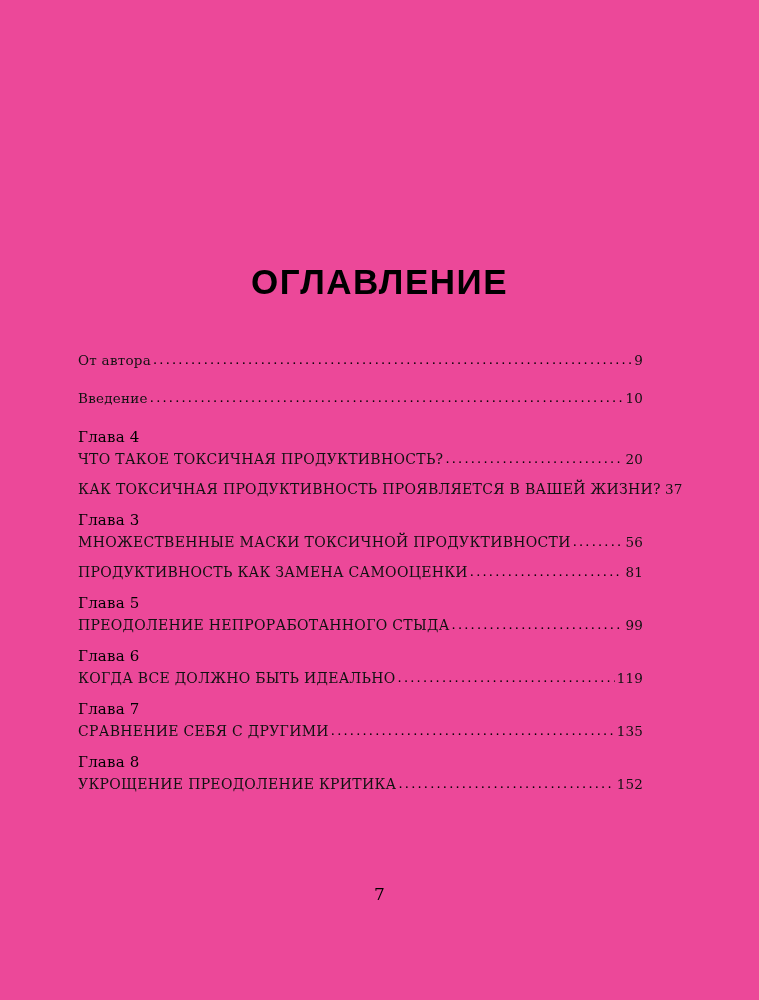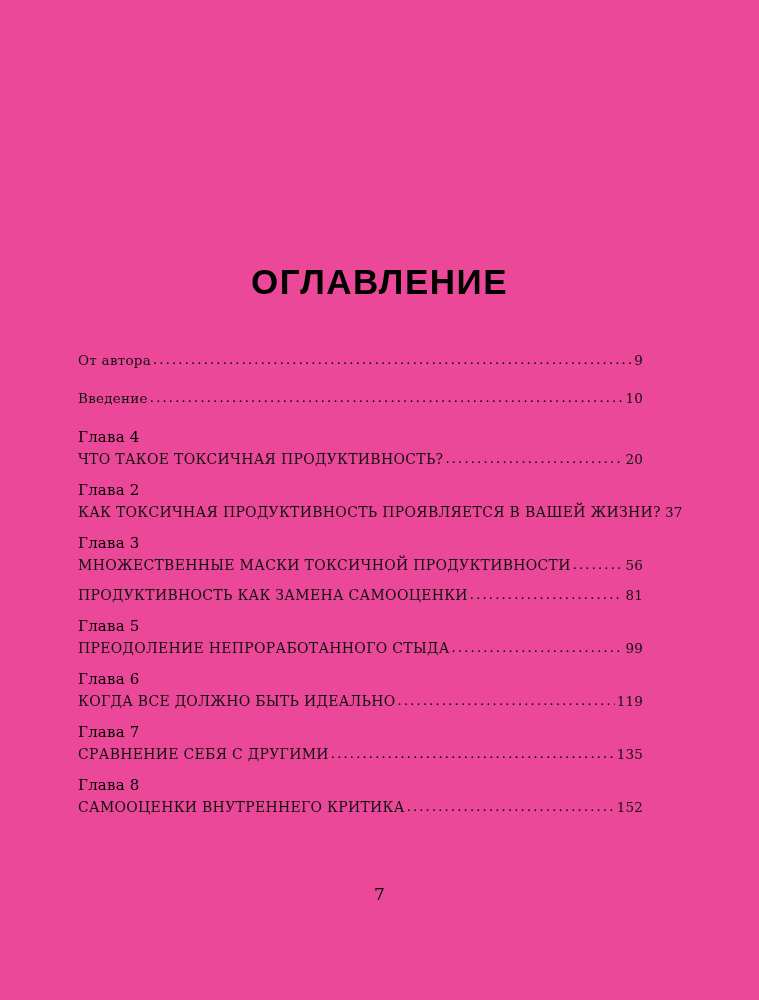--- a/index.html
+++ b/index.html
@@ -117,21 +117,20 @@
     <div class="entry">
       <div class="chapter-label">Глава 4</div>
       <div class="row">
         <span class="label caps">ЧТО ТАКОЕ ТОКСИЧНАЯ ПРОДУКТИВНОСТЬ?</span>
         <span class="leader">........................................................................................................................................................................................................</span>
         <span class="page-num">20</span>
       </div>
     </div>
 
     <div class="entry">
-      <div class="chapter-label">Глава 2</div>
       <div class="row">
         <span class="label caps">КАК ТОКСИЧНАЯ ПРОДУКТИВНОСТЬ ПРОЯВЛЯЕТСЯ В ВАШЕЙ ЖИЗНИ?</span>
         <span class="leader">........................................................................................................................................................................................................</span>
         <span class="page-num">37</span>
       </div>
     </div>
 
     <div class="entry">
       <div class="chapter-label">Глава 3</div>
       <div class="row">
@@ -172,21 +171,21 @@
       <div class="row">
         <span class="label caps">СРАВНЕНИЕ СЕБЯ С ДРУГИМИ</span>
         <span class="leader">........................................................................................................................................................................................................</span>
         <span class="page-num">135</span>
       </div>
     </div>
 
     <div class="entry">
       <div class="chapter-label">Глава 8</div>
       <div class="row">
-        <span class="label caps">САМООЦЕНКИ ВНУТРЕННЕГО КРИТИКА</span>
+        <span class="label caps">УКРОЩЕНИЕ ПРЕОДОЛЕНИЕ КРИТИКА</span>
         <span class="leader">........................................................................................................................................................................................................</span>
         <span class="page-num">152</span>
       </div>
     </div>
 
   </div>
 
   <div class="folio">7</div>
 
 </div>

